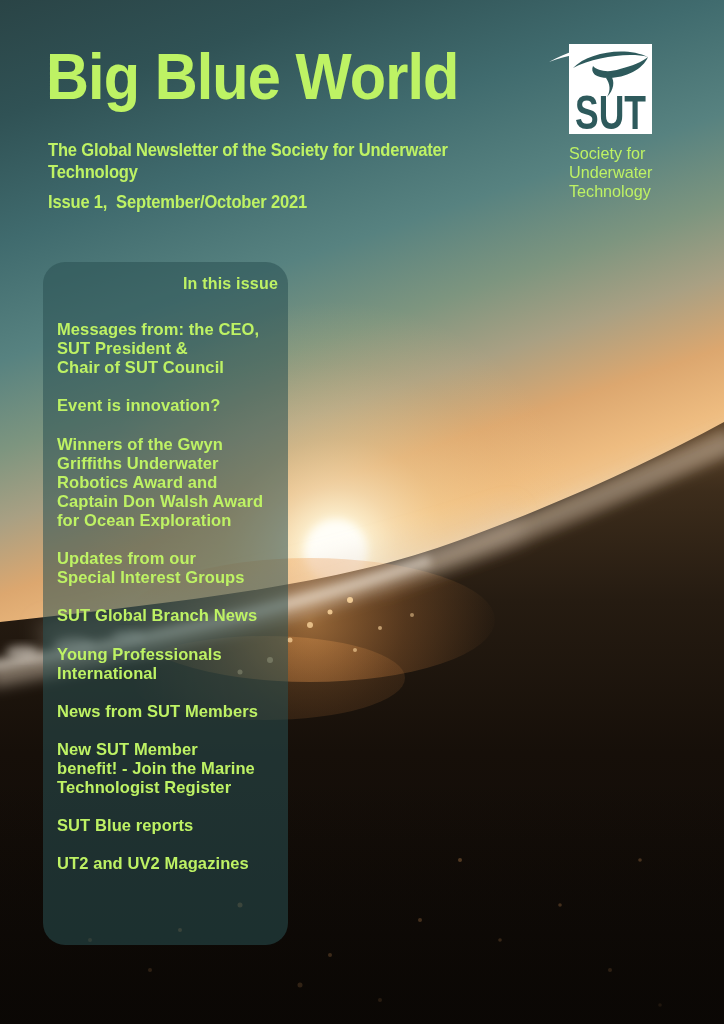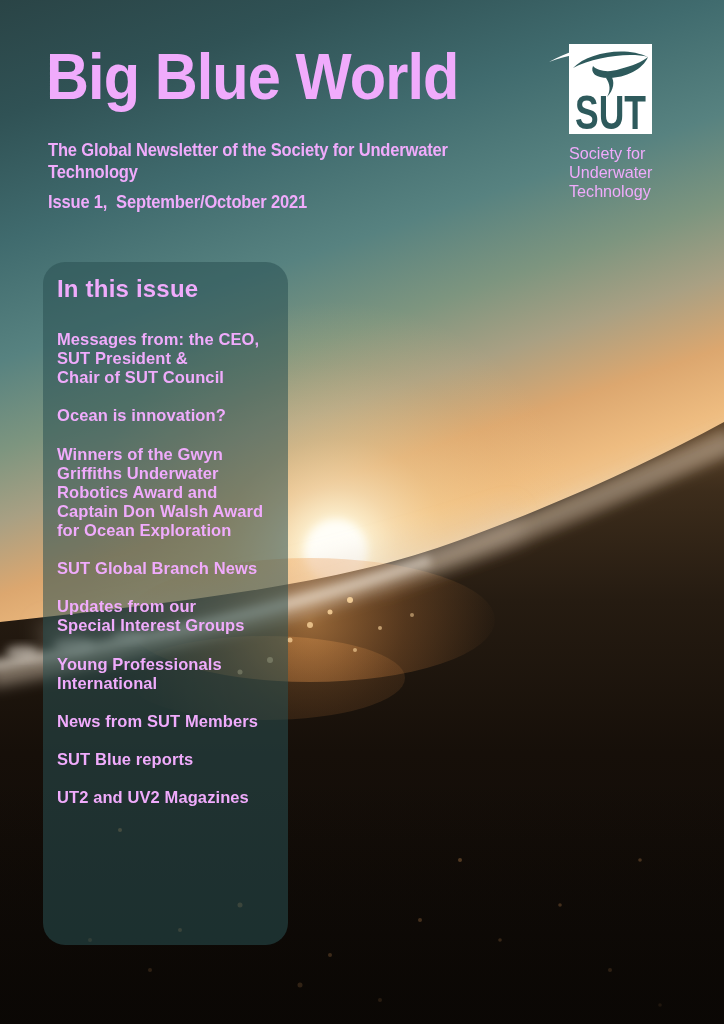--- a/index.html
+++ b/index.html
@@ -1,21 +1,21 @@
 <!DOCTYPE html>
 <html><head>
 <meta charset="utf-8">
 <style>
   html,body{margin:0;padding:0;background:#111;}
   .cover{
     position:relative;
     width:724px;height:1024px;
     overflow:hidden;
     font-family:"Liberation Sans", sans-serif;
-    color:#f0abfc;
+    color:#bef264;
     background:#2a4446;
   }
   .bg{position:absolute;left:0;top:0;width:724px;height:1024px;display:block;}
 
   
   .masthead{position:absolute;left:46px;top:44px;width:560px;}
   .nl-title{
     margin:0;
     font-size:64px;font-weight:bold;line-height:1.05;
     letter-spacing:-1px;
@@ -49,21 +49,21 @@
   .toc{
     position:absolute;left:43px;top:262px;
     width:245px;height:683px;
     box-sizing:border-box;
     padding:13px 10px 0 14px;
     border-radius:22px;
     background:rgba(42,80,82,0.55);
   }
   .toc-title{
     margin:0 0 27px 0;
-    font-size:24px;font-weight:bold;text-align:left;
+    font-size:16px;font-weight:bold;text-align:right;
     letter-spacing:0.2px;
   }
   .toc-item{
     margin:0 0 19px 0;
     font-size:16.5px;font-weight:bold;line-height:1.16;
     letter-spacing:0.1px;
     white-space:pre-line;
   }
 </style>
 </head>
@@ -197,30 +197,33 @@
 Underwater
 Technology</div>
   </div>
 
   <section class="toc">
     <h2 class="toc-title">In this issue</h2>
     <div class="toc-items">
       <p class="toc-item">Messages from: the CEO,
 SUT President &amp;
 Chair of SUT Council</p>
-      <p class="toc-item">Ocean is innovation?</p>
+      <p class="toc-item">Event is innovation?</p>
       <p class="toc-item">Winners of the Gwyn
 Griffiths Underwater
 Robotics Award and
 Captain Don Walsh Award
 for Ocean Exploration</p>
-      <p class="toc-item">SUT Global Branch News</p>
       <p class="toc-item">Updates from our
 Special Interest Groups</p>
+      <p class="toc-item">SUT Global Branch News</p>
       <p class="toc-item">Young Professionals
 International</p>
       <p class="toc-item">News from SUT Members</p>
+      <p class="toc-item">New SUT Member
+benefit! - Join the Marine
+Technologist Register</p>
       <p class="toc-item">SUT Blue reports</p>
       <p class="toc-item">UT2 and UV2 Magazines</p>
     </div>
   </section>
 
 </div>
 
 </body></html>

